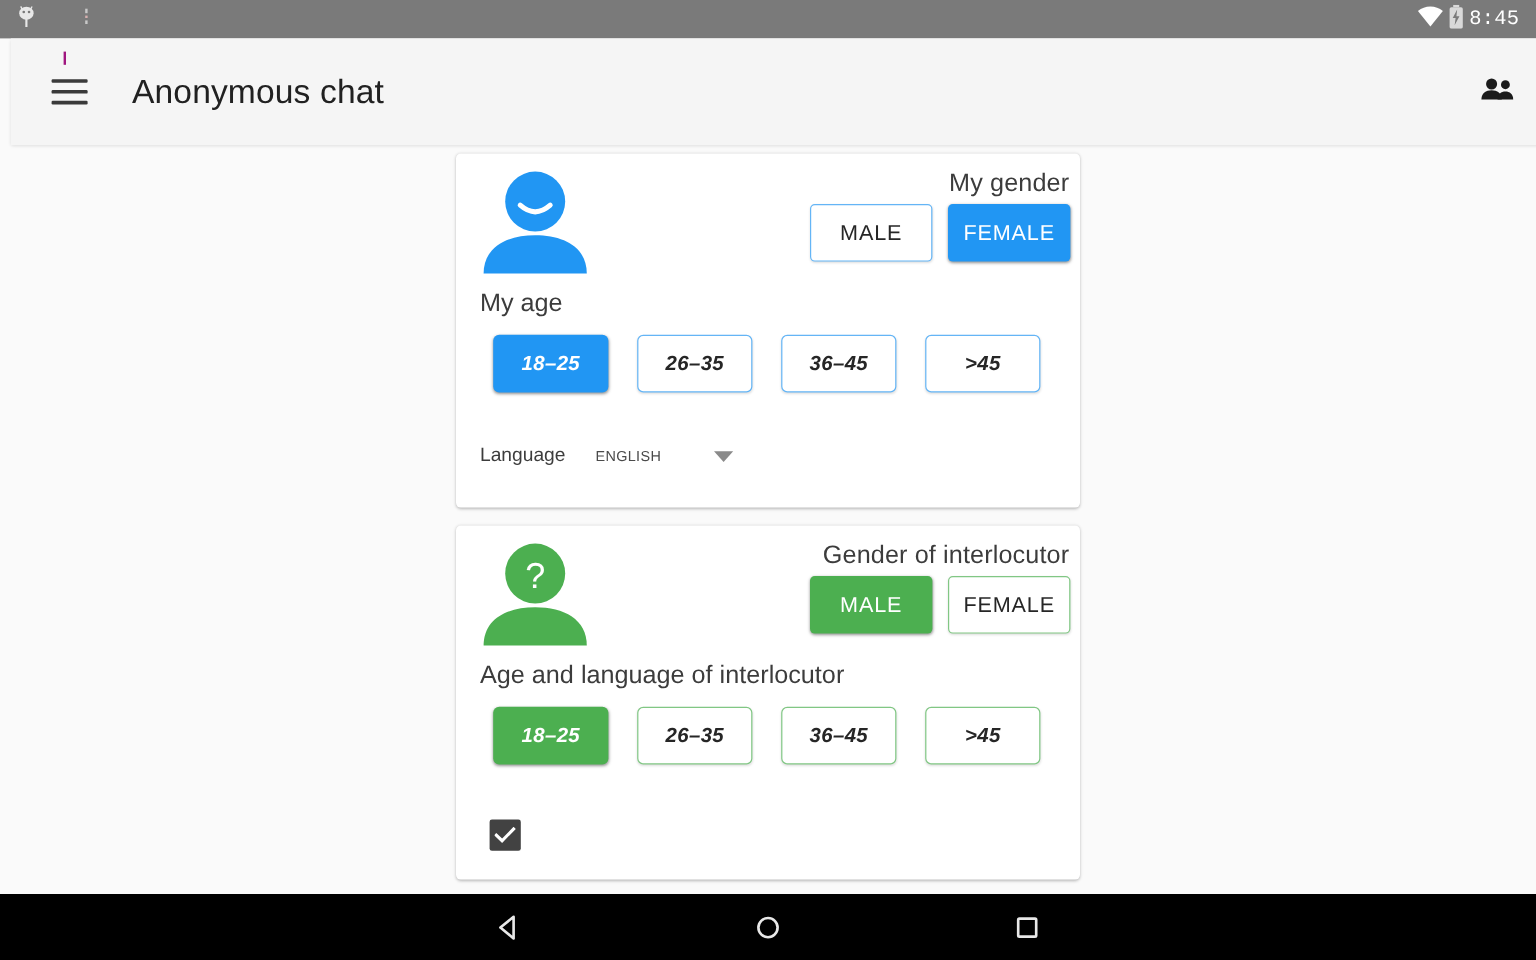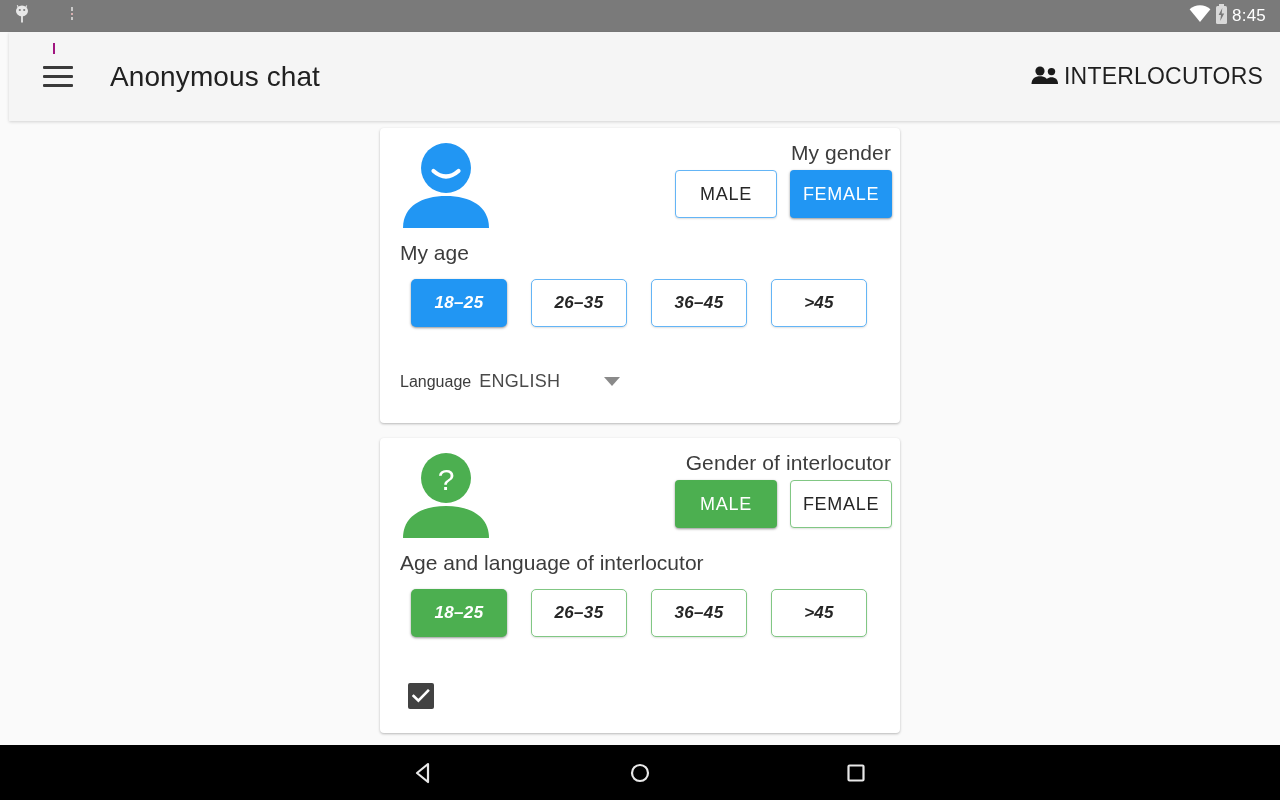--- a/index.html
+++ b/index.html
@@ -31,20 +31,21 @@
   .status-left {
     display: flex;
     align-items: center;
     gap: 40px;
     flex: 1;
   }
   .status-right {
     display: flex;
     align-items: center;
     gap: 4px;
+    font-family: Liberation Mono, monospace;
   }
   .status-clock {
     font-size: 17px;
     color: #fff;
     letter-spacing: .2px;
   }
   .sb-icon { display: block; }
 
   
   .app-bar {
@@ -235,23 +236,23 @@
     left: 20px;
     top: 243px;
     display: flex;
     align-items: center;
   }
   .language-label {
     font-size: 16px;
     color: #3c3c3c;
   }
   .language-value {
-    font-size: 18px;
+    font-size: 12px;
     color: #4a4a4a;
-    margin-left: 8px;
+    margin-left: 25px;
     letter-spacing: .3px;
     cursor: pointer;
   }
   .caret {
     margin-left: 44px;
     width: 0; height: 0;
     border-left: 8px solid transparent;
     border-right: 8px solid transparent;
     border-top: 9px solid #8a8a8a;
     cursor: pointer;
@@ -352,21 +353,20 @@
   <div class="app-bar-spacer"></div>
   <div class="interlocutors-btn">
     <span>
       <svg width="30" height="22" viewBox="0 0 30 22">
         <circle cx="10" cy="7" r="4.6" fill="#1b1b1b"></circle>
         <path d="M1.5 20 C1.5 14.6 5.3 12.2 10 12.2 C14.7 12.2 18.5 14.6 18.5 20 Z" fill="#1b1b1b"></path>
         <circle cx="21.5" cy="7.6" r="3.7" fill="#1b1b1b"></circle>
         <path d="M15 20 C15 15.3 18 13.3 21.5 13.3 C25 13.3 28 15.3 28 20 Z" fill="#1b1b1b"></path>
       </svg>
     </span>
-    <span class="interlocutors-label">INTERLOCUTORS</span>
   </div>
 </div>
 
 <div class="content">
 
   <div class="card card-1 t-blue">
     <div class="card-inner">
 
       <div class="avatar">
         <svg width="94" height="92" viewBox="0 0 94 92">

